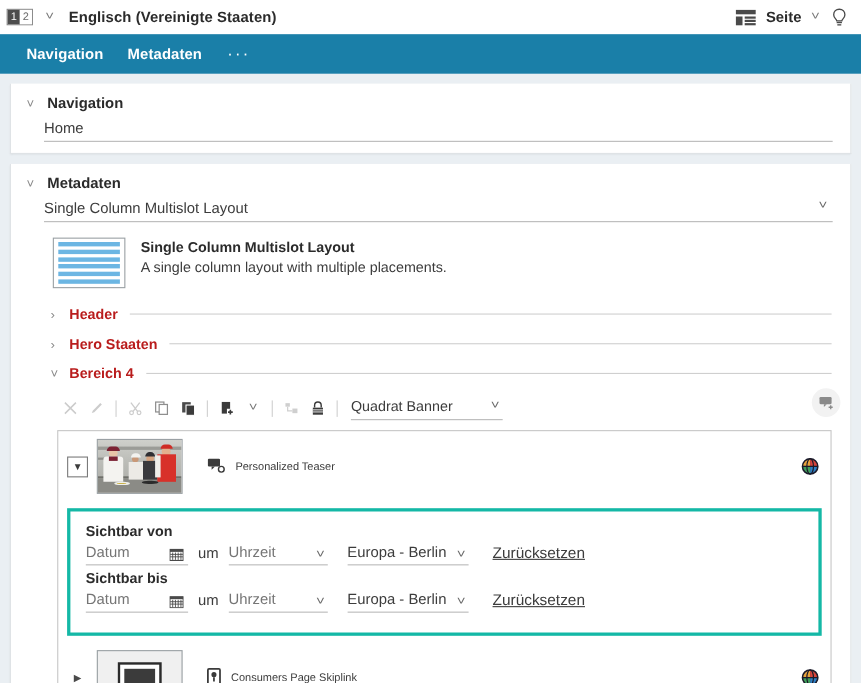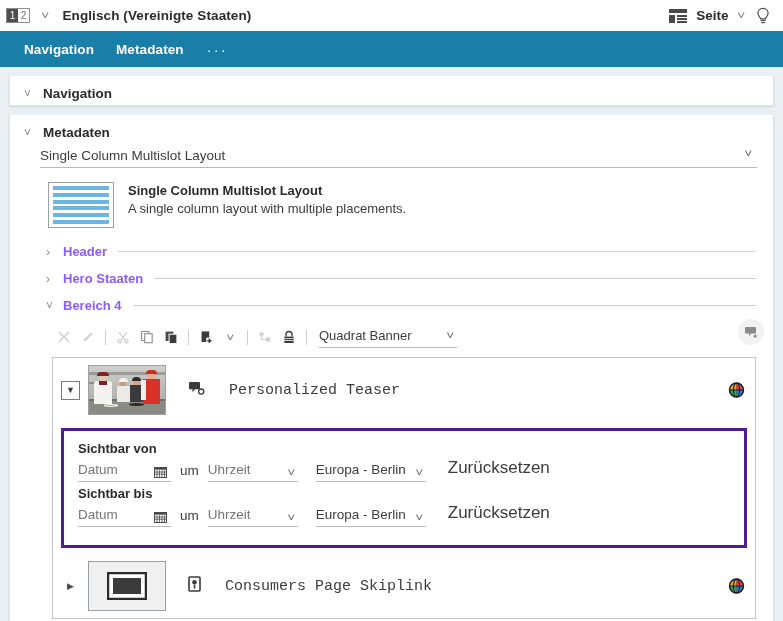--- a/index.html
+++ b/index.html
@@ -96,21 +96,21 @@
   .lay-title { font-weight:bold; font-size:13px; color:#2b2b2b; }
   .lay-desc { font-size:13px; color:#3c3c3c; margin-top:3px; }
   .lay-site {
     position:absolute; right:17px; bottom:5px;
     font-style:italic; font-size:11px; color:#6e6e6e;
   }
 
   
   .section-line { display:flex; align-items:center; padding:6px 17px 6px 36px; }
   .section-line .twisty { margin-right:7px; }
-  .section-line .sec-label { font-weight:bold; font-size:13px; color:#8b5cf6; white-space:nowrap; }
+  .section-line .sec-label { font-weight:bold; font-size:13px; color:#b91c1c; white-space:nowrap; }
   .section-line .rule { flex:1; height:1px; background:#cfcfcf; margin-left:11px; }
 
   
   .ctoolbar {
     display:flex; align-items:center; margin:4px 17px 0 42px;
     height:28px; gap:0px; position:relative;
   }
   .tb-btn { width:24px; height:22px; display:flex; align-items:center; justify-content:center; cursor:pointer; }
   .tb-sep { width:1px; height:15px; background:#cfcfcf; margin:0 5px; }
   .tb-select { margin-left:7px; position:relative; width:138px; }
@@ -124,53 +124,53 @@
   
   .clist { margin:6px 17px 12px 42px; border:1px solid #c6c6c6; background:#fff; }
   .citem { display:flex; align-items:center; padding:7px 8px; position:relative; min-height:56px; }
   .drag-handle {
     width:19px; height:19px; border:1px solid #7a7a7a; background:#fff;
     display:flex; align-items:center; justify-content:center; margin-right:8px; flex:0 0 auto;
     font-size:9px; color:#3c3c3c; cursor:pointer;
   }
   .arrow-right { width:19px; margin-right:8px; text-align:center; color:#4a4a4a; font-size:9px; flex:0 0 auto; cursor:pointer;}
   .citem-thumb { width:78px; height:50px; border:1px solid #9aa0a4; overflow:hidden; flex:0 0 auto; position:relative; background:#f0f0f0; }
-  .citem-label { margin-left:22px; display:flex; align-items:center; gap:24px; font-size:15px; color:#3c3c3c;font-family:Liberation Mono, monospace; }
+  .citem-label { margin-left:22px; display:flex; align-items:center; gap:9px; font-size:10px; color:#3c3c3c; }
   .globe { position:absolute; right:10px; top:50%; transform:translateY(-50%); width:17px; height:17px; }
 
   
   .photo { position:absolute; inset:0; background:#d6d4cf; }
   .photo .wall { position:absolute; left:0; top:0; right:0; height:100%;
     background: linear-gradient(180deg,#cfd0cb 0%, #bcbdb8 40%, #a9a9a4 100%); }
   .photo .shelf { position:absolute; left:0; top:6px; width:100%; height:3px; background:#9b9c97;}
   .photo .shelf2 { position:absolute; left:0; top:16px; width:26%; height:2px; background:#8f908b;}
   .photo .counter { position:absolute; left:0; bottom:0; width:100%; height:28%; background:#8b8b86; }
   .photo .counter2 { position:absolute; left:0; bottom:28%; width:100%; height:4%; background:#6f6f6a; }
   .fig { position:absolute; bottom:22%; }
   .fig .head { position:absolute; border-radius:50%; }
   .fig .body { position:absolute; }
 
   
   .redbox {
-    border:3px solid #4c1d95; margin:6px 8px 6px 8px; padding:10px 12px 14px 14px;
+    border:3px solid #14b8a6; margin:6px 8px 6px 8px; padding:10px 12px 14px 14px;
   }
   .vis-group { margin-bottom:4px; }
   .vis-title { font-weight:bold; font-size:13px; color:#2b2b2b; margin-bottom:2px; }
   .vis-row { display:flex; align-items:flex-end; gap:0; }
   .fld { position:relative; }
   .fld .under-input { font-size:13.5px; }
   .ph { color:#9b9b9b; }
   .date-fld { width:93px; }
   .cal-ico { position:absolute; right:4px; bottom:4px; width:13px; height:12px; }
   .um { margin:0 9px 4px 9px; font-size:13.5px; color:#3c3c3c; }
   .time-fld { width:90px; margin-right:18px; }
   .tz-fld { width:110px; margin-right:22px; }
   .dd-caret { position:absolute; right:3px; bottom:4px; color:#6b6b6b; font-size:11px; }
   .reset-link {
-    font-size:17px; color:#3c3c3c; cursor:pointer;
+    font-size:14px; color:#3c3c3c; text-decoration:underline; cursor:pointer;
     margin-bottom:4px; white-space:nowrap;
   }
 </style>
 </head>
 <body>
 
 <div class="topbar">
   <div class="pagenum-icon">
     <span class="n1">1</span>
     <span class="n2">2</span>
@@ -202,20 +202,23 @@
   <div class="tab">Navigation</div>
   <div class="tab">Metadaten</div>
   <div class="tab-more">···</div>
 </div>
 
 <div class="card">
   <div class="card-head">
     <span class="twisty">˅</span>
     <span class="tw">Navigation</span>
   </div>
+  <div class="field-row">
+    <input class="under-input" type="text" value="Home" style="">
+  </div>
 </div>
 
 <div class="card">
   <div class="card-head">
     <span class="twisty">˅</span>
     <span class="tw">Metadaten</span>
   </div>
 
   <div class="select-row">
     <input class="under-input" type="text" value="Single Column Multislot Layout" style="">

